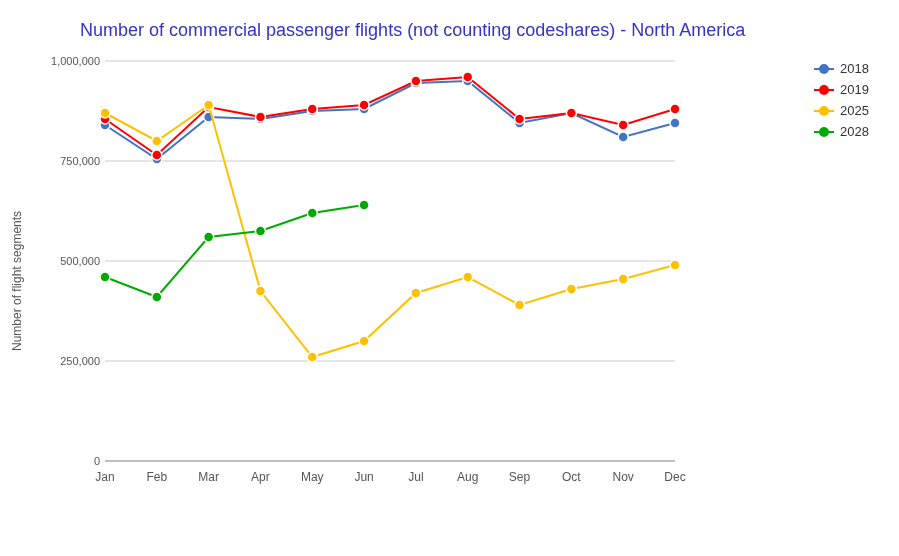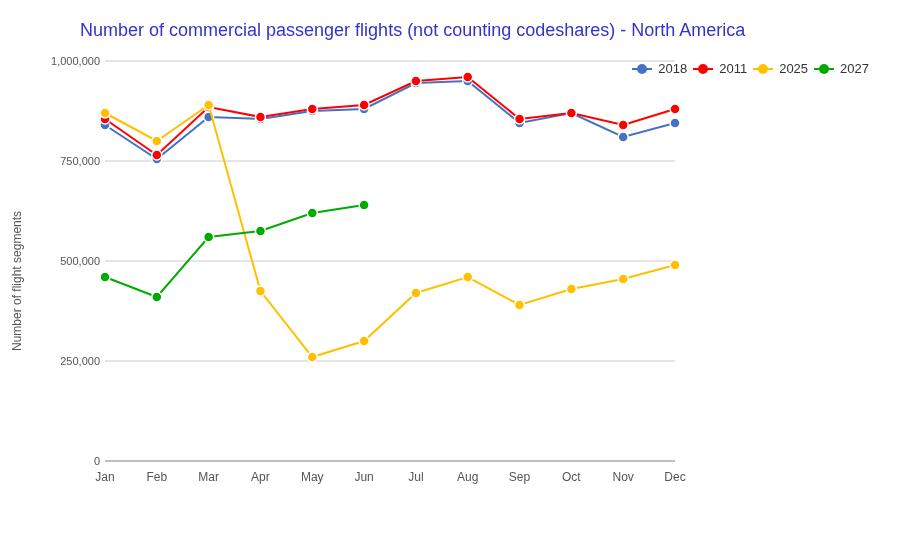--- a/index.html
+++ b/index.html
@@ -43,20 +43,21 @@
       flex: 1;
     }
     svg.main-chart {
       display: block;
     }
     .legend {
       position: absolute;
       top: 10px;
       right: 10px;
       display: flex;
+      flex-direction: column;
       gap: 6px;
     }
     .legend-item {
       display: flex;
       align-items: center;
       gap: 6px;
       font-size: 13px;
       color: #333;
     }
   </style>
@@ -145,32 +146,32 @@
               <circle cx="10" cy="6" r="5" fill="#4472C4"></circle>
               <line x1="0" y1="6" x2="20" y2="6" stroke="#4472C4" stroke-width="2"></line>
             </svg>
           <span>2018</span>
         </div>
         <div class="legend-item">
           <svg width="20" height="12">
               <circle cx="10" cy="6" r="5" fill="#FF0000"></circle>
               <line x1="0" y1="6" x2="20" y2="6" stroke="#FF0000" stroke-width="2"></line>
             </svg>
-          <span>2011</span>
+          <span>2019</span>
         </div>
         <div class="legend-item">
           <svg width="20" height="12">
               <circle cx="10" cy="6" r="5" fill="#FFC000"></circle>
               <line x1="0" y1="6" x2="20" y2="6" stroke="#FFC000" stroke-width="2"></line>
             </svg>
           <span>2025</span>
         </div>
         <div class="legend-item">
           <svg width="20" height="12">
               <circle cx="10" cy="6" r="5" fill="#00AA00"></circle>
               <line x1="0" y1="6" x2="20" y2="6" stroke="#00AA00" stroke-width="2"></line>
             </svg>
-          <span>2027</span>
+          <span>2028</span>
         </div>
       </div>
     </div>
   </div>
 </div>
 
 </body></html>

